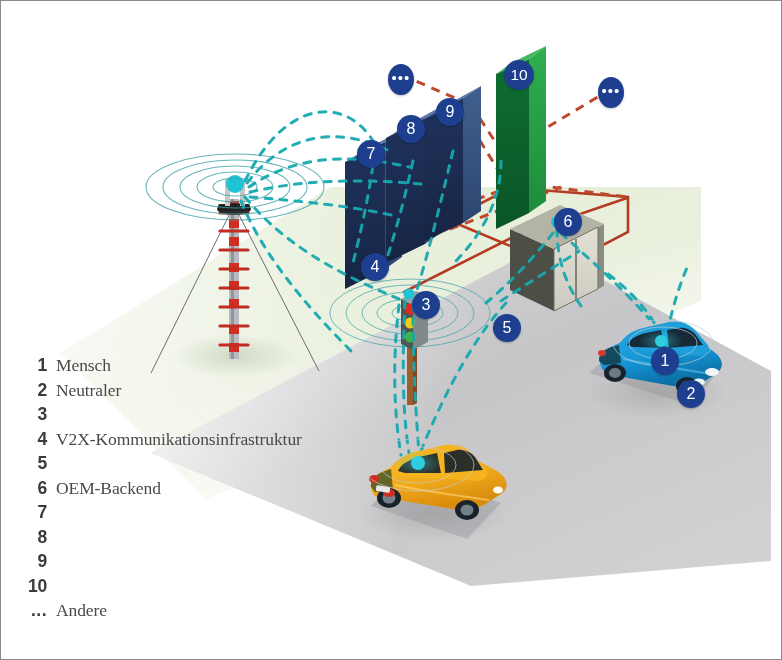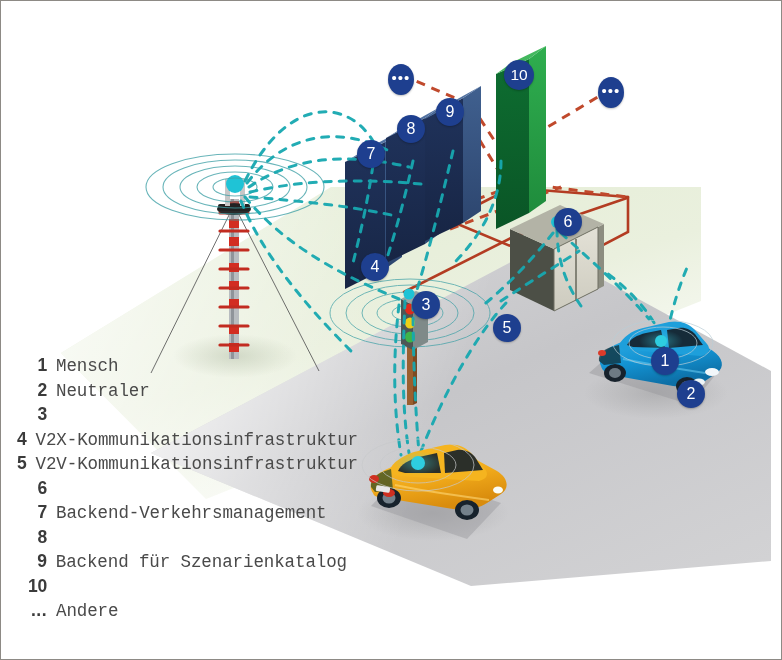--- a/index.html
+++ b/index.html
@@ -18,21 +18,21 @@
   }
   .leg-row{display:flex;align-items:baseline;height:24.5px;}
   .leg-num{
     width:30px;text-align:right;padding-right:9px;
     font-size:17.5px;font-weight:bold;color:#3b3b3b;
     font-family:"Liberation Sans","DejaVu Sans",sans-serif;
     letter-spacing:-0.2px;
   }
   .leg-lab{
     font-size:17.5px;color:#4a4a4a;white-space:nowrap;
-    font-family:Liberation Mono, monospace;
+    font-family:Liberation Serif, serif;
     letter-spacing:-0.1px;
   }
   .leg-num.dots{font-size:17.5px;letter-spacing:0.5px;}
 
   
   .badge{
     position:absolute;border-radius:50%;
     display:flex;align-items:center;justify-content:center;
     color:#ffffff;font-weight:500;
     font-family:"Liberation Sans","DejaVu Sans",sans-serif;
@@ -383,35 +383,33 @@
       </div>
       <div class="leg-row">
         <div class="leg-num">3</div>
       </div>
       <div class="leg-row">
         <div class="leg-num">4</div>
         <div class="leg-lab">V2X-Kommunikationsinfrastruktur</div>
       </div>
       <div class="leg-row">
         <div class="leg-num">5</div>
-        <div class="leg-lab">V2V-Kommunikationsinfrastruktur</div>
       </div>
       <div class="leg-row">
         <div class="leg-num">6</div>
+        <div class="leg-lab">OEM-Backend</div>
       </div>
       <div class="leg-row">
         <div class="leg-num">7</div>
-        <div class="leg-lab">Backend-Verkehrsmanagement</div>
       </div>
       <div class="leg-row">
         <div class="leg-num">8</div>
       </div>
       <div class="leg-row">
         <div class="leg-num">9</div>
-        <div class="leg-lab">Backend für Szenarienkatalog</div>
       </div>
       <div class="leg-row">
         <div class="leg-num">10</div>
       </div>
       <div class="leg-row">
         <div class="leg-num dots">...</div>
         <div class="leg-lab">Andere</div>
       </div>
     </div>
 

